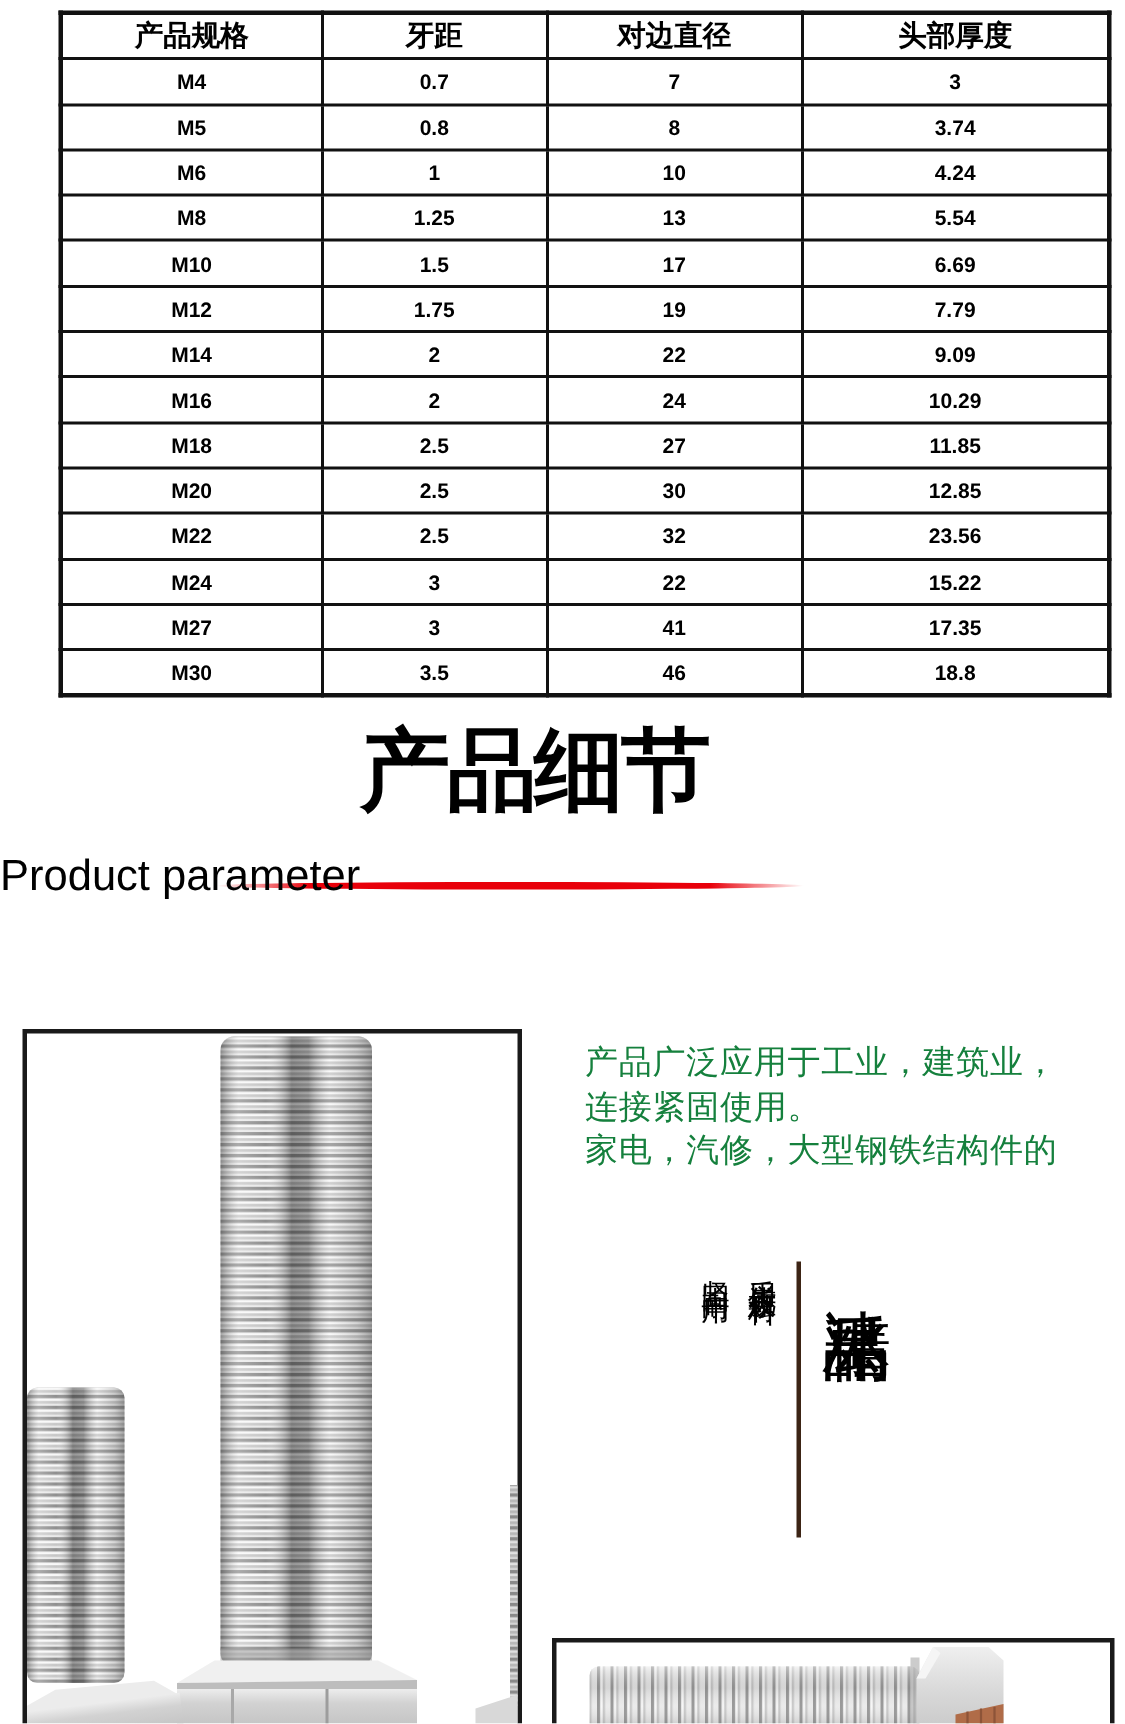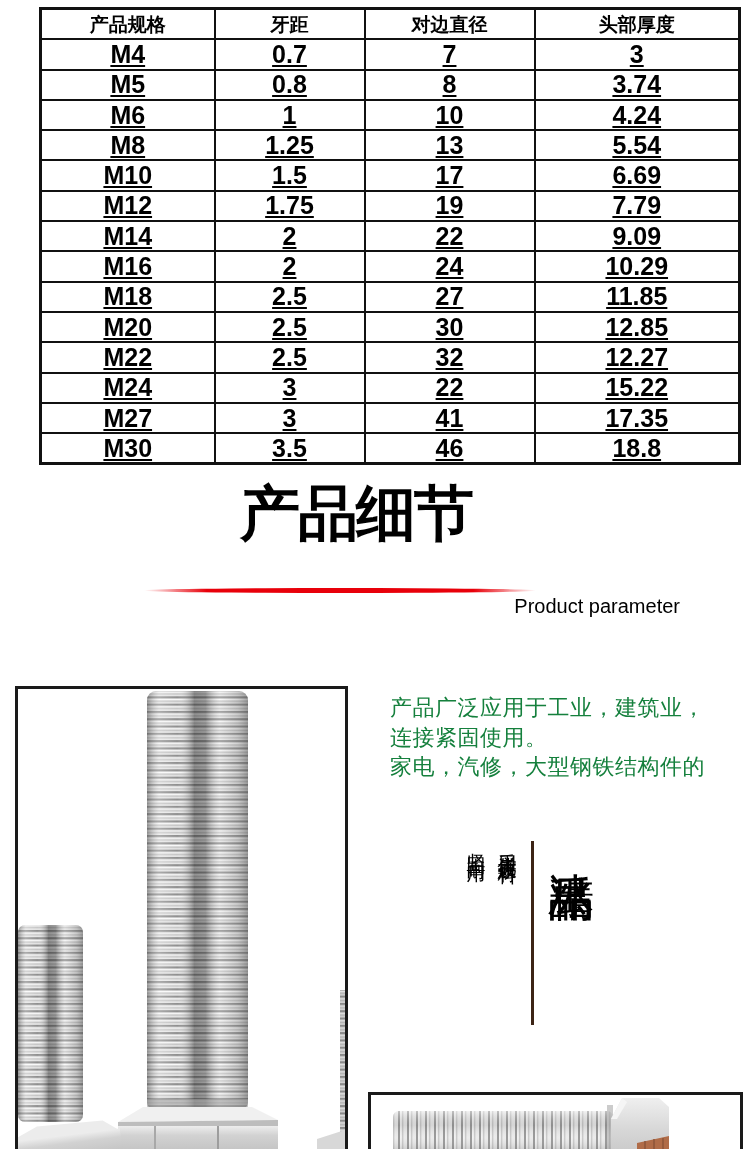--- a/index.html
+++ b/index.html
@@ -5,29 +5,29 @@
   html,body{margin:0;padding:0;background:#fff;}
   .page{position:relative;width:750px;height:1149px;background:#ffffff;overflow:hidden;
         font-family:"Liberation Sans",sans-serif;color:#000;}
 
   
   .spec{position:absolute;left:39px;top:7px;width:699px;border-collapse:collapse;
         table-layout:fixed;border:3px solid #111;}
   .spec th,.spec td{border:2px solid #111;text-align:center;vertical-align:middle;
         height:28.3px;padding:0;line-height:1;}
   .spec th{font-weight:700;font-size:19px;}
-  .spec td{font-weight:600;font-size:25px;text-decoration:underline;}
+  .spec td{font-weight:600;font-size:14px;}
 
   
   .sec-title{position:absolute;left:0;top:482px;width:680px;text-align:center;
         font-size:60px;font-weight:700;letter-spacing:-2px;line-height:64px;margin-left:16px;}
   .red-divider{position:absolute;left:144px;top:588px;width:392px;height:5px;border-radius:50%;
         background:linear-gradient(to right,rgba(232,0,10,0),#e8000a 16%,#e8000a 84%,rgba(232,0,10,0));}
-  .sec-sub{position:absolute;left:0;top:595px;width:680px;text-align:right;
-        font-size:20px;font-weight:400;}
+  .sec-sub{position:absolute;left:0;top:568px;width:680px;text-align:left;
+        font-size:29px;font-weight:400;}
 
   
   .photo-left{position:absolute;left:15px;top:686px;width:333px;height:470px;
         border:3px solid #1a1a1a;background:#fff;box-sizing:border-box;}
   .photo-right{position:absolute;left:368px;top:1092px;width:375px;height:70px;
         border:3px solid #1a1a1a;background:#fff;box-sizing:border-box;}
   .photo-left svg,.photo-right svg{display:block;}
 
   
   .desc{position:absolute;left:390px;top:693px;font-size:22px;line-height:29.5px;
@@ -118,21 +118,21 @@
       <tr>
           <td>M20</td>
           <td>2.5</td>
           <td>30</td>
           <td>12.85</td>
         </tr>
       <tr>
           <td>M22</td>
           <td>2.5</td>
           <td>32</td>
-          <td>12.27</td>
+          <td>23.56</td>
         </tr>
       <tr>
           <td>M24</td>
           <td>3</td>
           <td>22</td>
           <td>15.22</td>
         </tr>
       <tr>
           <td>M27</td>
           <td>3</td>

